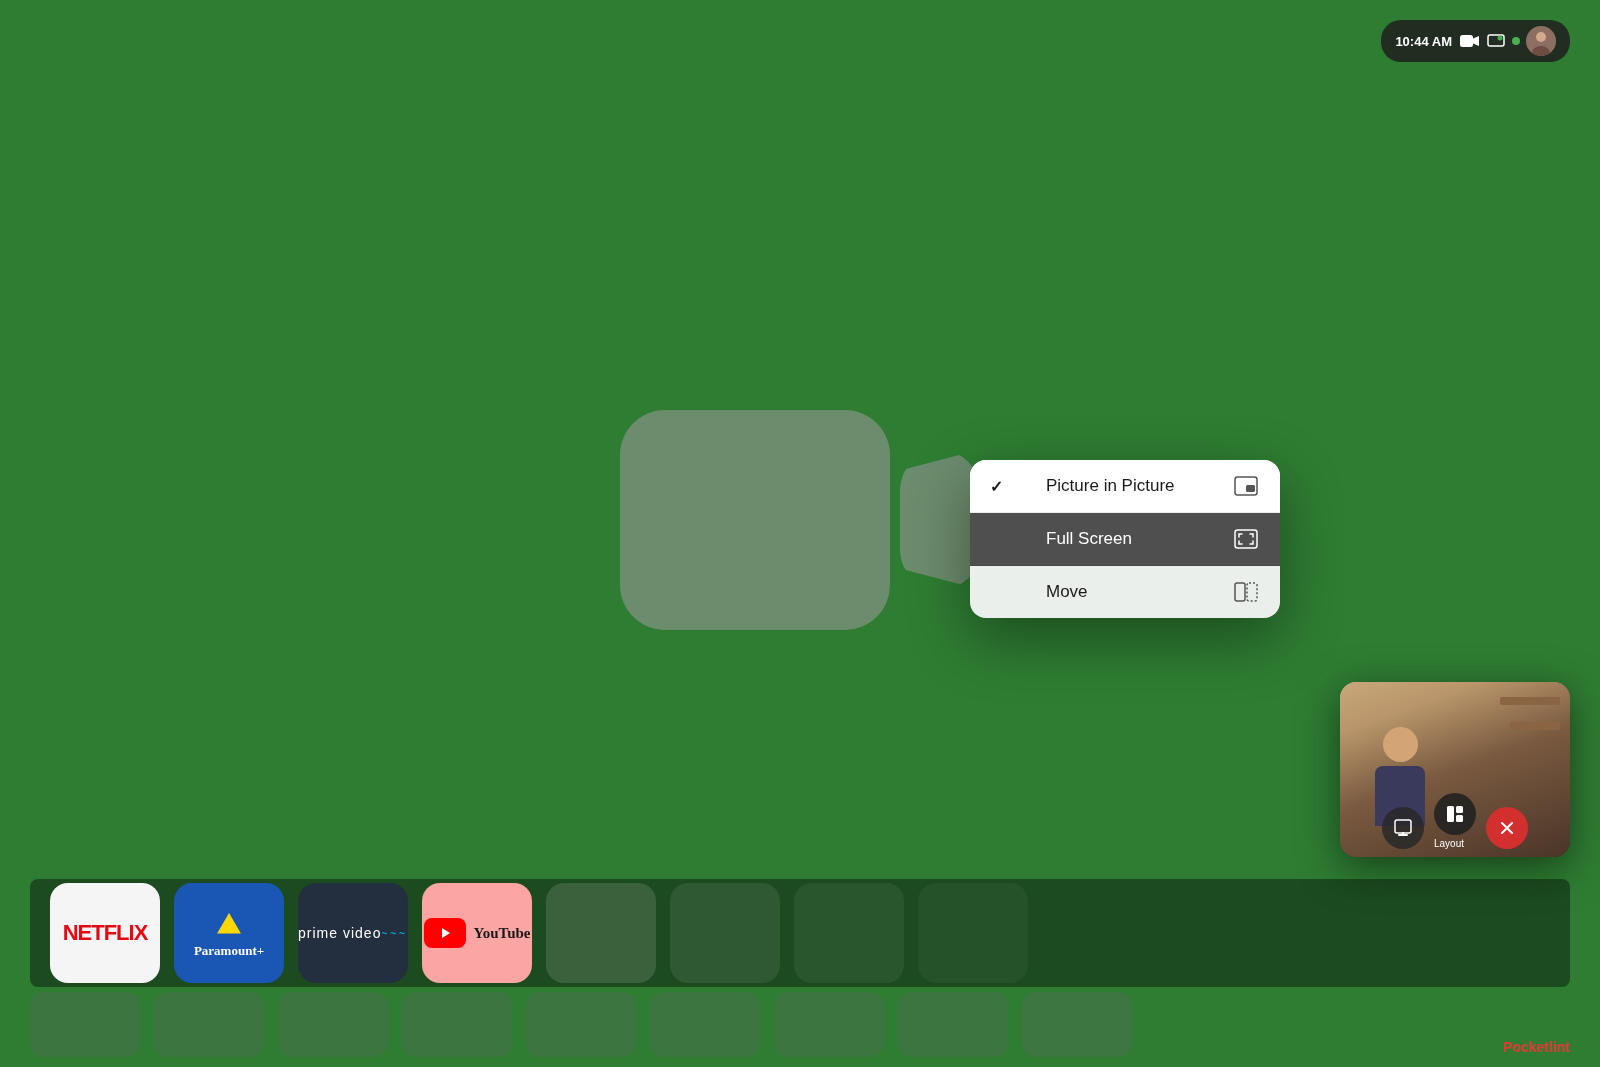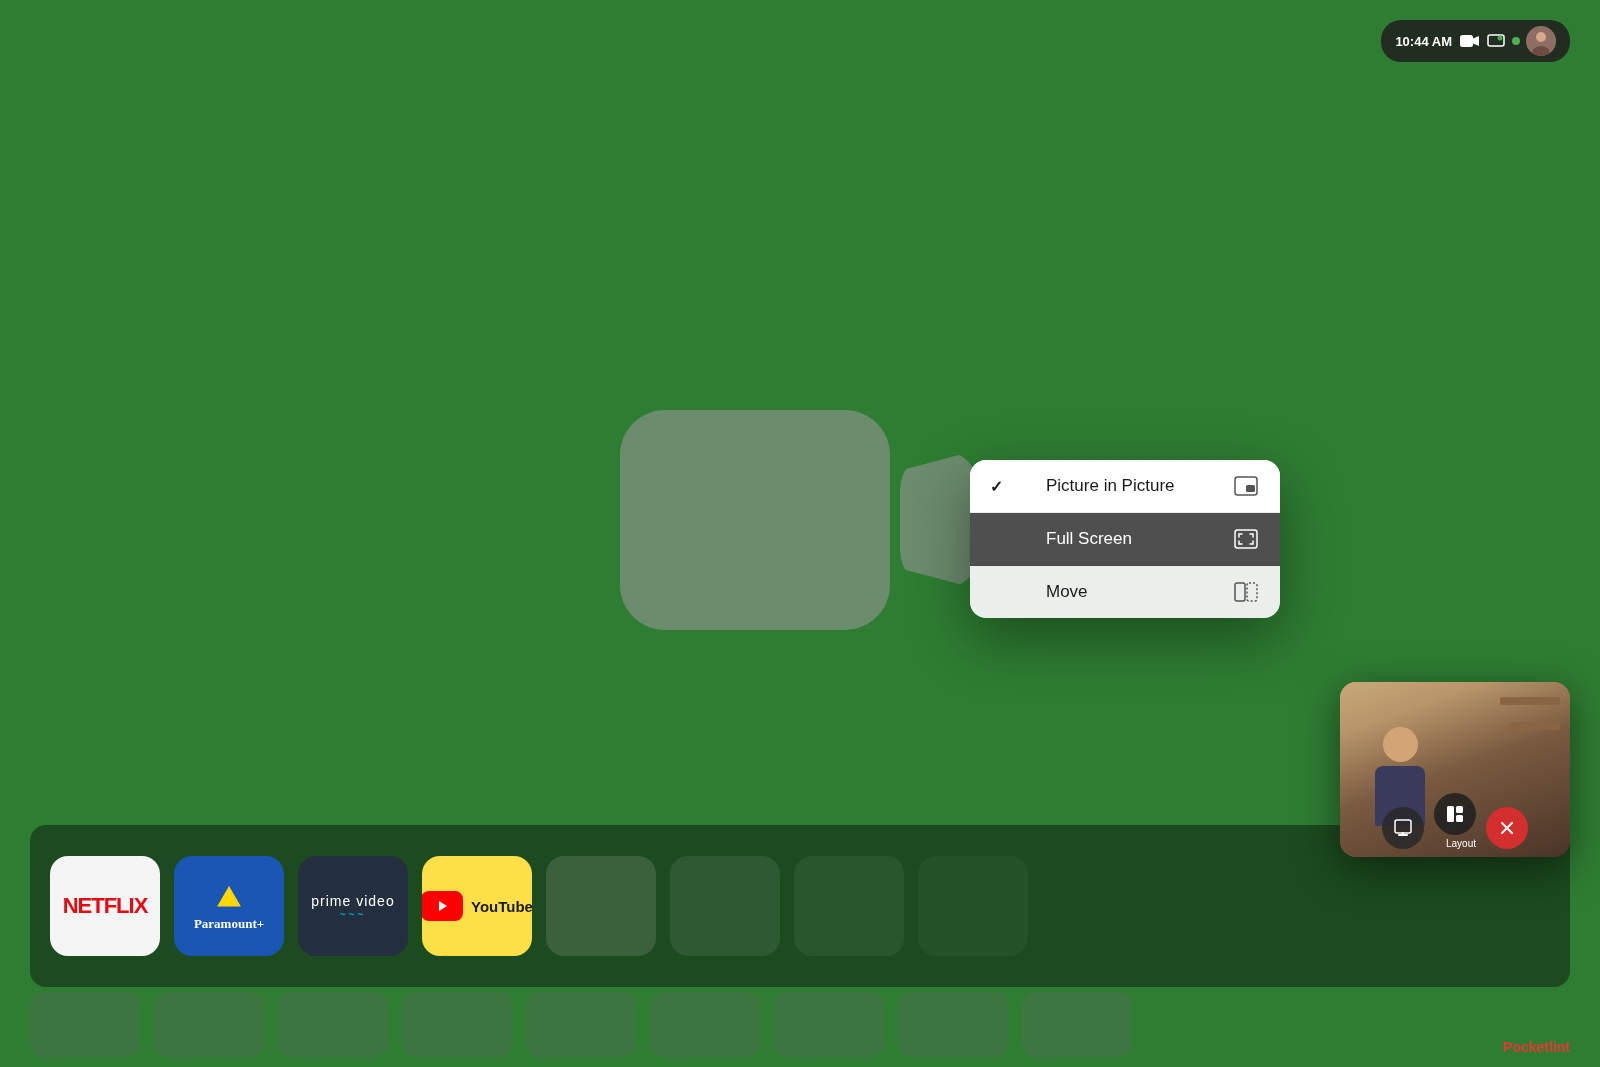--- a/index.html
+++ b/index.html
@@ -112,26 +112,26 @@
       clip-path: polygon(0% 15%, 100% 0%, 100% 100%, 0% 85%);
     }
 
     
     .app-shelf {
       position: absolute;
       bottom: 80px;
       left: 30px;
       right: 30px;
       background: rgba(0,0,0,0.4);
-      border-radius: 16px;
+      border-radius: 8px;
       padding: 14px 20px;
       display: flex;
       gap: 14px;
       align-items: center;
-      height: 162px;
+      height: 108px;
     }
 
     .app-icon {
       width: 110px;
       height: 100px;
       border-radius: 18px;
       display: flex;
       align-items: center;
       justify-content: center;
       font-weight: 800;
@@ -159,21 +159,22 @@
 
     .app-paramount {
       background: #1a56b4;
     }
 
     .app-prime {
       background: #232f3e;
     }
 
     .app-youtube {
-      background: #fde047;
+      background: #fca5a5;
+      font-family: Liberation Serif, serif;
     }
 
     
     .context-menu {
       position: absolute;
       top: 460px;
       right: 320px;
       width: 310px;
       background: rgba(245,245,245,0.95);
       border-radius: 16px;
@@ -333,21 +334,21 @@
 
     .paramount-text {
       color: white;
       font-size: 13px;
       font-weight: 600;
       font-family: Liberation Serif, serif;
     }
 
     .prime-content {
       display: flex;
-      flex-direction: column;
+      flex-direction: row;
       align-items: center;
     }
 
     .prime-text {
       color: white;
       font-size: 14px;
       font-weight: 400;
       letter-spacing: 1px;
     }
 
@@ -529,21 +530,21 @@
   <div style="position:absolute;bottom:8px;left:50%;transform:translateX(-50%);display:flex;gap:10px;align-items:flex-end;">
 
     <div class="pip-btn" style="background:rgba(40,40,40,0.85);">
       <svg width="18" height="18" viewBox="0 0 18 18" fill="none">
         <rect x="1" y="1" width="16" height="13" rx="2" stroke="white" stroke-width="1.5" fill="none"></rect>
         <line x1="5" y1="16" x2="13" y2="16" stroke="white" stroke-width="2" stroke-linecap="round"></line>
         <line x1="9" y1="14" x2="9" y2="16" stroke="white" stroke-width="2" stroke-linecap="round"></line>
       </svg>
     </div>
 
-    <div style="display:flex;flex-direction:column;align-items:flex-end;">
+    <div style="display:flex;flex-direction:column;align-items:flex-start;">
       <div class="pip-btn pip-btn-layout">
         <svg width="18" height="18" viewBox="0 0 18 18" fill="none">
           <rect x="1" y="1" width="7" height="16" rx="1.5" fill="white"></rect>
           <rect x="10" y="1" width="7" height="7" rx="1.5" fill="white"></rect>
           <rect x="10" y="10" width="7" height="7" rx="1.5" fill="white"></rect>
         </svg>
       </div>
       <span style="color:white;font-size:10px;margin-top:3px;font-weight:500;white-space:nowrap;">Layout</span>
     </div>
 

